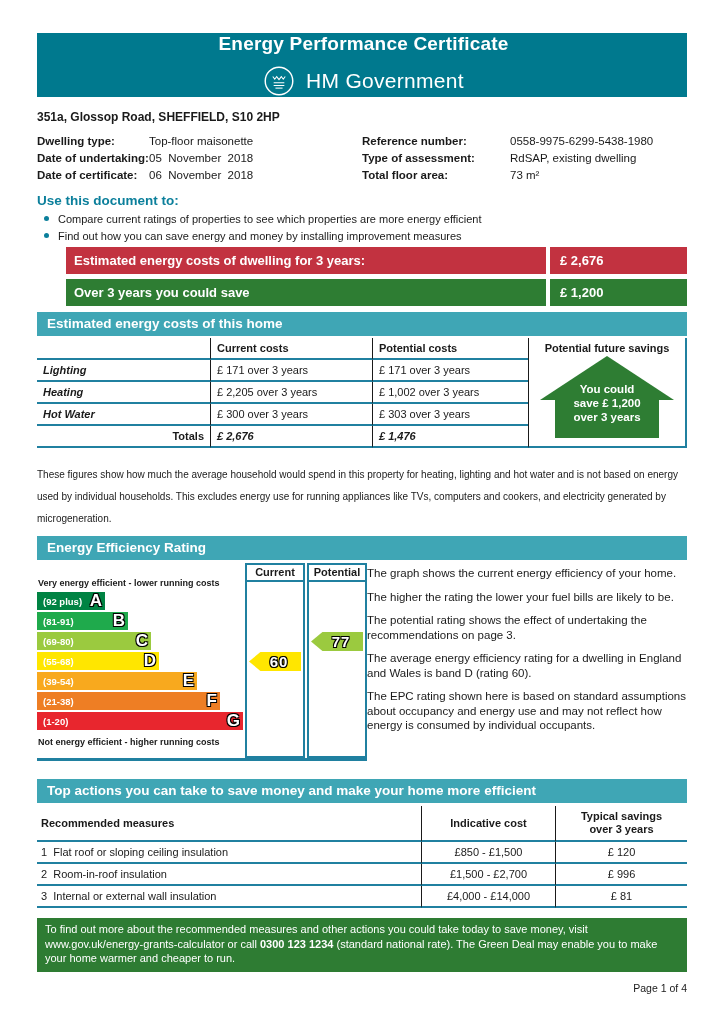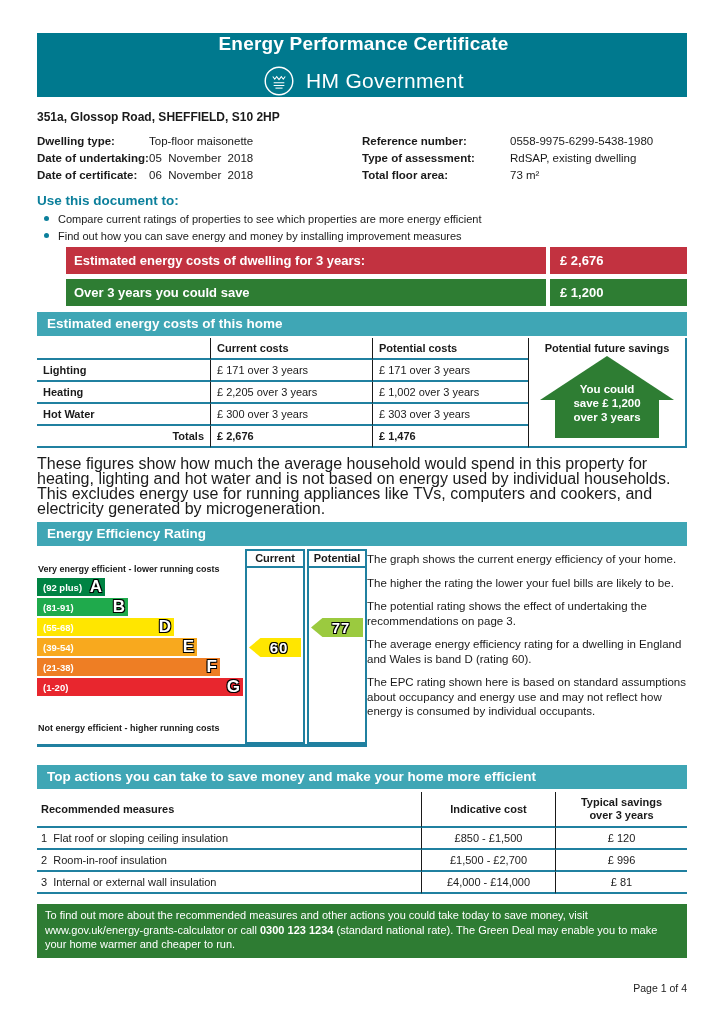--- a/index.html
+++ b/index.html
@@ -33,43 +33,43 @@
   .banner .bv { width:137px; flex:none; display:flex; align-items:center; padding-left:10px; }
 
   .section-bar { margin-top:6px; height:24px; background:#3fa6b5; color:#fff; font-size:13.5px; font-weight:bold; line-height:24px; padding-left:10px; }
 
   
   .cost-grid { display:grid; grid-template-columns:173px 162px 156px 159px; grid-auto-rows:22px; margin-top:2px; font-size:11px; }
   .cg { border-bottom:2px solid #2080a0; display:flex; align-items:center; padding-left:6px; }
   .cg.vline { border-left:1px solid #1a1a1a; }
   .cg.hdr { font-weight:bold; }
   .cg.tot-label { justify-content:flex-end; padding-right:6px; font-weight:bold; }
-  .cg.bold { font-weight:bold; }
+  .cg.bold { font-weight:bold;font-style:italic; }
   .savings-cell { grid-column:4; grid-row:1 / span 5; border-left:1px solid #1a1a1a; border-right:2px solid #2080a0; border-bottom:2px solid #2080a0; }
   .savings-hdr { font-weight:bold; font-size:11px; text-align:center; padding-top:4px; }
   .house { position:relative; width:134px; height:84px; margin:2px auto 0 auto; }
   .roof { width:0; height:0; border-left:67px solid transparent; border-right:67px solid transparent; border-bottom:44px solid #2e7d33; }
   .house-body { position:absolute; top:44px; left:15px; width:104px; height:38px; background:#2e7d33; }
   .house-text { position:absolute; top:26px; left:0; width:100%; text-align:center; color:#fff; font-weight:bold; font-size:11.5px; line-height:14px; }
 
-  .note { margin-top:8px; font-size:16px; line-height:15px; }
+  .note { margin-top:16px; font-size:10px; line-height:22px; }
 
   
   .eer-wrap { display:flex; margin-top:3px; }
   .chart { position:relative; width:330px; height:198px; border-bottom:3px solid #2080a0; flex:none; }
   .chart-note { position:absolute; left:1px; font-size:9px; font-weight:bold; }
   .chart-note.top { top:15px; }
   .chart-note.bottom { top:174px; }
   .band-stack { position:absolute; left:0; top:29px; width:208px; }
   .band-row { height:20px; padding-bottom:2px; }
   .band { height:18px; display:flex; align-items:center; color:#fff; }
   .band .rng { font-size:9.5px; font-weight:bold; padding-left:6px; white-space:pre; }
   .band .ltr { margin-left:auto; padding-right:3px; font-size:17px; font-weight:bold; line-height:16px;
                text-shadow:-1px -1px 0 #000, 1px -1px 0 #000, -1px 1px 0 #000, 1px 1px 0 #000; }
-  .w-a{width:68px}.w-b{width:91px}.w-c{width:114px}.w-d{width:137px}.w-e{width:160px}.w-f{width:183px}.w-g{width:206px}
+  .w-a{width:68px}.w-b{width:91px}.w-c{width:114px}.w-d{width:122px}.w-e{width:160px}.w-f{width:183px}.w-g{width:206px}
   .rcol { position:absolute; top:0; bottom:0; border:2px solid #2080a0; }
   .rcol.cur { left:208px; width:60px; }
   .rcol.pot { left:270px; width:60px; }
   .rcol-hdr { height:17px; border-bottom:2px solid #2080a0; text-align:center; font-size:11px; font-weight:bold; padding-top:1px; }
   .arrow { position:absolute; width:52px; height:19px; clip-path:polygon(0 50%, 22% 0, 100% 0, 100% 100%, 22% 100%);
            display:flex; align-items:center; justify-content:center; padding-left:8px;
            color:#fff; font-size:15px; font-weight:bold; letter-spacing:1px;
            text-shadow:-1px -1px 0 #000, 1px -1px 0 #000, -1px 1px 0 #000, 1px 1px 0 #000; }
   .arrow.cur { left:212px; top:89px; background:#ffe600; }
   .arrow.pot { left:274px; top:69px; background:#9bca3f; }
@@ -204,20 +204,26 @@
         <div class="band-row">
             <div class="band w-a" style="background: rgb(0, 131, 67);">
               <span class="rng">(92 plus)</span>
               <span class="ltr">A</span>
             </div>
           </div>
         <div class="band-row">
             <div class="band w-b" style="background: rgb(31, 170, 76);">
               <span class="rng">(81-91)</span>
               <span class="ltr">B</span>
+            </div>
+          </div>
+        <div class="band-row">
+            <div class="band w-c" style="background: rgb(155, 202, 63);">
+              <span class="rng">(69-80)</span>
+              <span class="ltr">C</span>
             </div>
           </div>
         <div class="band-row">
             <div class="band w-d" style="background: rgb(255, 230, 0);">
               <span class="rng">(55-68)</span>
               <span class="ltr">D</span>
             </div>
           </div>
         <div class="band-row">
             <div class="band w-e" style="background: rgb(248, 169, 30);">

